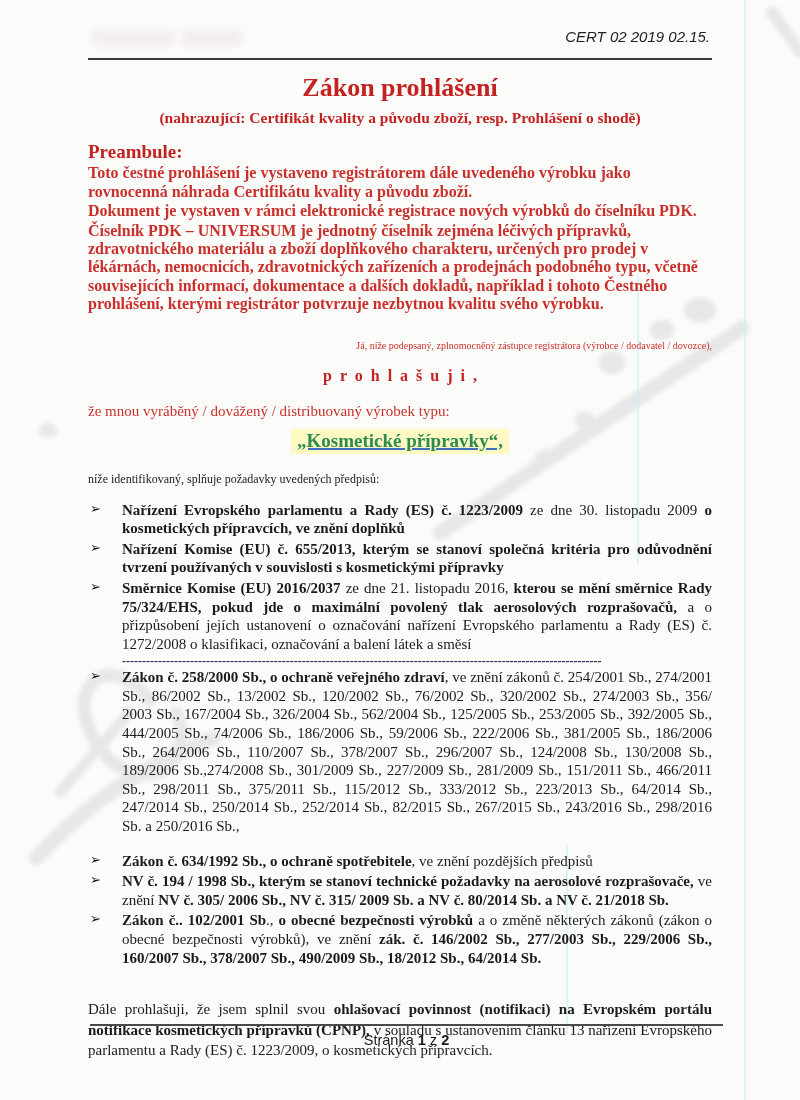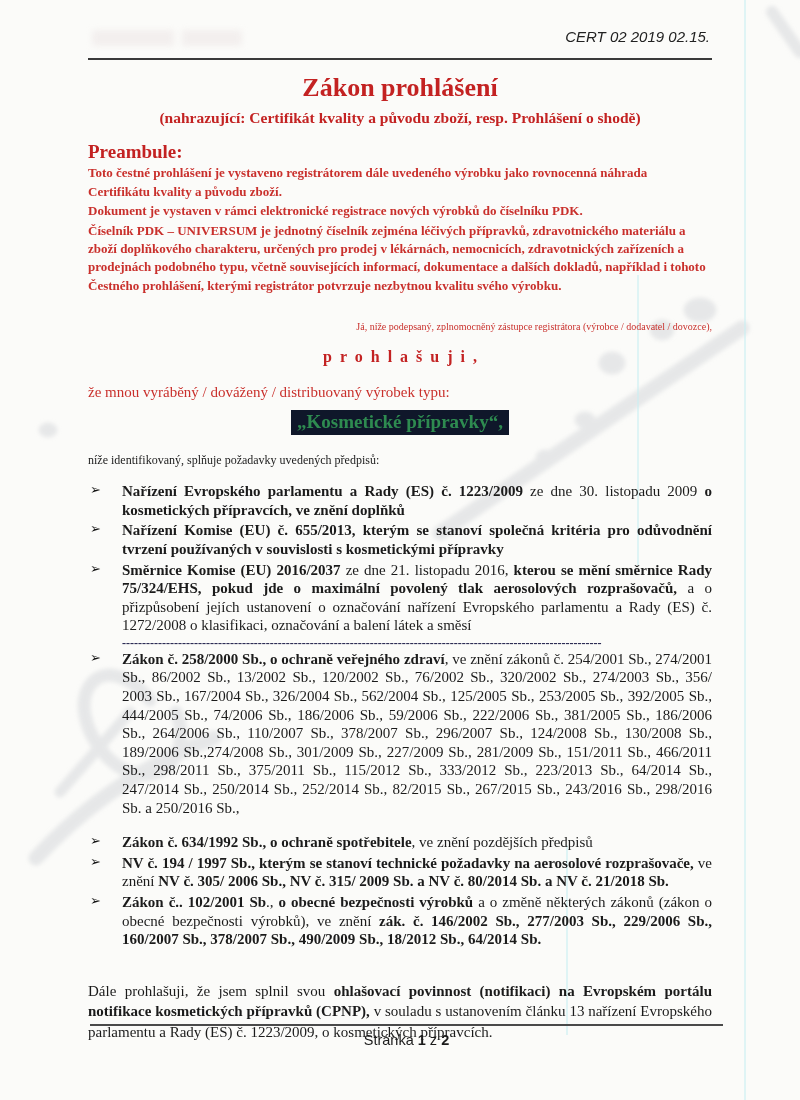--- a/index.html
+++ b/index.html
@@ -22,28 +22,28 @@
     filter:blur(3px);opacity:.55;border-radius:3px;}
   .watermark{position:absolute;inset:0;pointer-events:none;}
   
   .content{position:absolute;left:88px;top:0;width:624px;}
   .doc-code{margin-top:28px;text-align:right;font-family:"Liberation Sans","DejaVu Sans",sans-serif;
     font-style:italic;font-size:15px;color:#222;padding-right:2px;}
   .header-rule{margin-top:13px;border:0;border-top:2px solid #3a3a3a;width:100%;}
   .doc-title{margin-top:14px;text-align:center;color:#c32222;font-weight:bold;font-size:26px;line-height:1.05;}
   .doc-subtitle{margin-top:8px;text-align:center;color:#c32222;font-weight:bold;font-size:15.5px;}
   .preambule-heading{margin-top:14px;color:#c32222;font-weight:bold;font-size:19px;}
-  .preambule p{margin:1px 0 0 0;color:#c9302c;font-weight:bold;font-size:13px;line-height:18.4px;}
+  .preambule p{margin:1px 0 0 0;color:#c9302c;font-weight:bold;font-size:16px;line-height:18.4px;}
   .decl-intro{margin-top:26px;text-align:right;color:#c9302c;font-size:10px;}
   .decl-verb{margin-top:16px;text-align:center;color:#c32222;font-weight:bold;font-size:16px;word-spacing:4px;}
   .product-intro{margin-top:18px;color:#c9302c;font-size:15px;}
   .product-line{margin-top:9px;text-align:center;}
-  .product-type{display:inline-block;background:#0f172a;color:#2e8b50;font-weight:bold;font-size:19px;
+  .product-type{display:inline-block;background:#fef9c3;color:#2e8b50;font-weight:bold;font-size:19px;
     padding:1px 6px 2px 6px;
-    text-decoration-color:#3f6fbf;text-decoration-thickness:2px;}
+    text-decoration:underline;text-decoration-color:#3f6fbf;text-decoration-thickness:2px;}
   .req-intro{margin-top:18px;font-size:12px;color:#1b1b1b;}
   .bullet-list{margin-top:14px;}
   .bullet-item{position:relative;padding-left:34px;margin-top:2px;font-size:15px;line-height:18.6px;text-align:justify;}
   .bullet-item.gap-before{margin-top:16px;}
   .bullet-glyph{position:absolute;left:2px;top:-1px;font-family:"DejaVu Sans",sans-serif;font-size:13px;color:#111;}
   .bullet-text{margin:0;}
   .list-separator{margin:3px 0 2px 34px;font-size:12px;letter-spacing:0px;color:#23234d;
     white-space:nowrap;overflow:hidden;font-weight:bold;line-height:10px;}
   .closing{margin-top:32px;font-size:15px;line-height:20.5px;text-align:justify;}
   .footer{position:absolute;left:0;top:1024px;width:800px;}
@@ -130,21 +130,21 @@
           <p class="bullet-text"><span class="seg-b">Zákon č. 258/2000 Sb., o ochraně veřejného zdraví</span><span>, ve znění zákonů č. 254/2001 Sb., 274/2001 Sb., 86/2002 Sb., 13/2002 Sb., 120/2002 Sb., 76/2002 Sb., 320/2002 Sb., 274/2003 Sb.,  356/ 2003 Sb., 167/2004 Sb., 326/2004 Sb.,  562/2004 Sb., 125/2005 Sb., 253/2005 Sb., 392/2005 Sb.,  444/2005 Sb., 74/2006 Sb., 186/2006 Sb., 59/2006 Sb., 222/2006 Sb., 381/2005 Sb., 186/2006 Sb., 264/2006 Sb., 110/2007 Sb., 378/2007 Sb.,  296/2007 Sb., 124/2008 Sb., 130/2008 Sb., 189/2006 Sb.,274/2008 Sb., 301/2009 Sb., 227/2009 Sb., 281/2009 Sb., 151/2011 Sb., 466/2011 Sb., 298/2011 Sb., 375/2011 Sb., 115/2012 Sb., 333/2012 Sb., 223/2013 Sb., 64/2014 Sb., 247/2014 Sb., 250/2014 Sb., 252/2014 Sb., 82/2015 Sb., 267/2015 Sb., 243/2016 Sb., 298/2016 Sb. a 250/2016 Sb.,</span></p>
         </div>
 
         <div class="bullet-item gap-before">
           <span class="bullet-glyph">➢</span>
           <p class="bullet-text"><span class="seg-b">Zákon č. 634/1992 Sb., o ochraně spotřebitele</span><span>, ve znění pozdějších předpisů</span></p>
         </div>
 
         <div class="bullet-item">
           <span class="bullet-glyph">➢</span>
-          <p class="bullet-text"><span class="seg-b">NV č. 194 / 1997 Sb., kterým se stanoví technické požadavky na aerosolové rozprašovače, </span><span>ve znění </span><span class="seg-b">NV č. 305/ 2006 Sb., NV č. 315/ 2009 Sb. a NV č. 80/2014 Sb. a NV č. 21/2018 Sb.</span></p>
+          <p class="bullet-text"><span class="seg-b">NV č. 194 / 1998 Sb., kterým se stanoví technické požadavky na aerosolové rozprašovače, </span><span>ve znění </span><span class="seg-b">NV č. 305/ 2006 Sb., NV č. 315/ 2009 Sb. a NV č. 80/2014 Sb. a NV č. 21/2018 Sb.</span></p>
         </div>
 
         <div class="bullet-item">
           <span class="bullet-glyph">➢</span>
           <p class="bullet-text"><span class="seg-b">Zákon č.. 102/2001 Sb</span><span>., </span><span class="seg-b">o obecné bezpečnosti výrobků</span><span> a o změně některých zákonů (zákon o obecné bezpečnosti výrobků), ve znění </span><span class="seg-b">zák. č. 146/2002 Sb., 277/2003 Sb., 229/2006 Sb., 160/2007 Sb., 378/2007 Sb., 490/2009 Sb., 18/2012 Sb., 64/2014 Sb.</span></p>
         </div>
       </div>
 
     <div class="closing"><span>Dále prohlašuji, že jsem splnil svou </span><span class="seg-b">ohlašovací povinnost (notifikaci) na Evropském portálu notifikace kosmetických přípravků (CPNP),</span><span> v souladu s ustanovením článku 13 nařízení Evropského parlamentu a Rady (ES) č. 1223/2009, o kosmetických přípravcích.</span></div>
 

